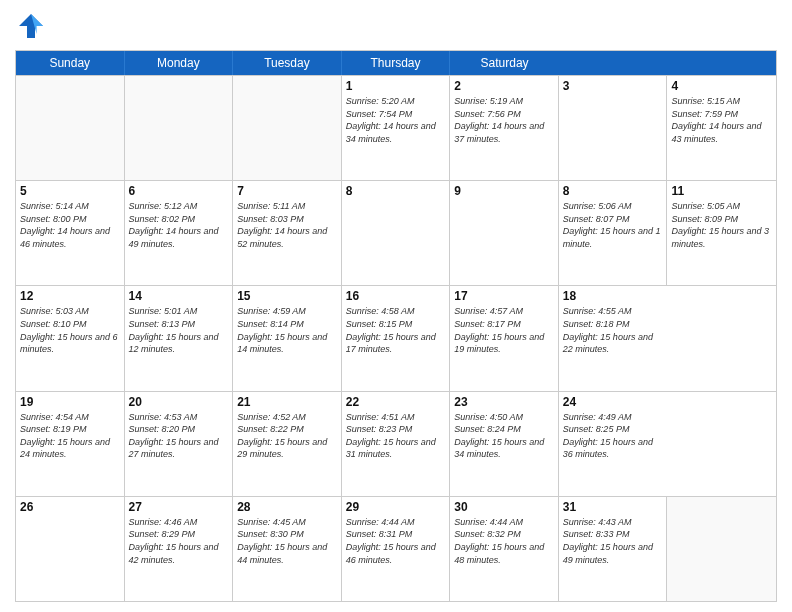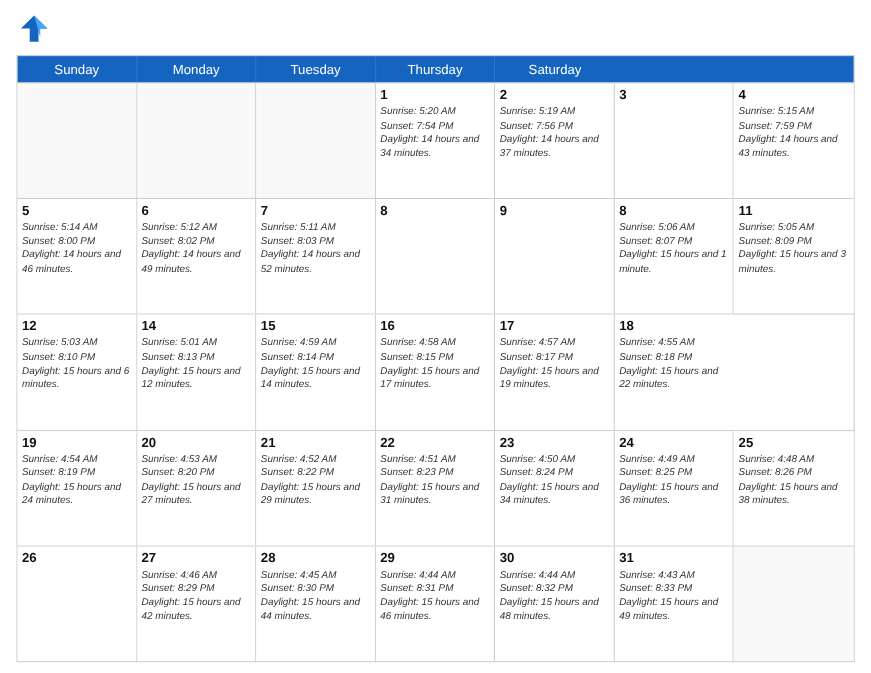--- a/index.html
+++ b/index.html
@@ -230,24 +230,20 @@
             <div class="cell-info">Sunrise: 4:51 AM<br>Sunset: 8:23 PM<br>Daylight: 15 hours and 31 minutes.</div>
           </div>
           <div class="cal-cell">
             <div class="day-num">23</div>
             <div class="cell-info">Sunrise: 4:50 AM<br>Sunset: 8:24 PM<br>Daylight: 15 hours and 34 minutes.</div>
           </div>
           <div class="cal-cell">
             <div class="day-num">24</div>
             <div class="cell-info">Sunrise: 4:49 AM<br>Sunset: 8:25 PM<br>Daylight: 15 hours and 36 minutes.</div>
           </div>
-          <div class="cal-cell">
-            <div class="day-num">25</div>
-            <div class="cell-info">Sunrise: 4:48 AM<br>Sunset: 8:26 PM<br>Daylight: 15 hours and 38 minutes.</div>
-          </div>
         </div>
         <div class="cal-row">
           <div class="cal-cell">
             <div class="day-num">26</div>
           </div>
           <div class="cal-cell">
             <div class="day-num">27</div>
             <div class="cell-info">Sunrise: 4:46 AM<br>Sunset: 8:29 PM<br>Daylight: 15 hours and 42 minutes.</div>
           </div>
           <div class="cal-cell">

